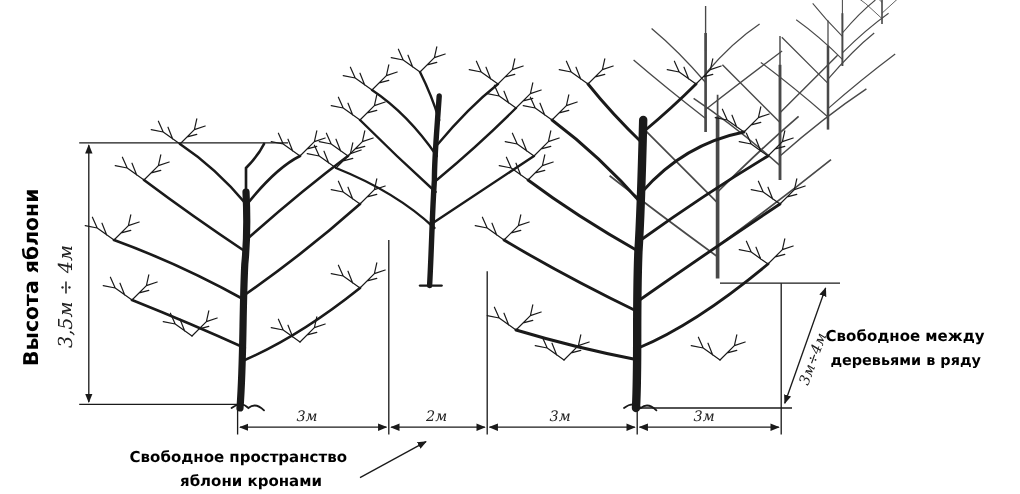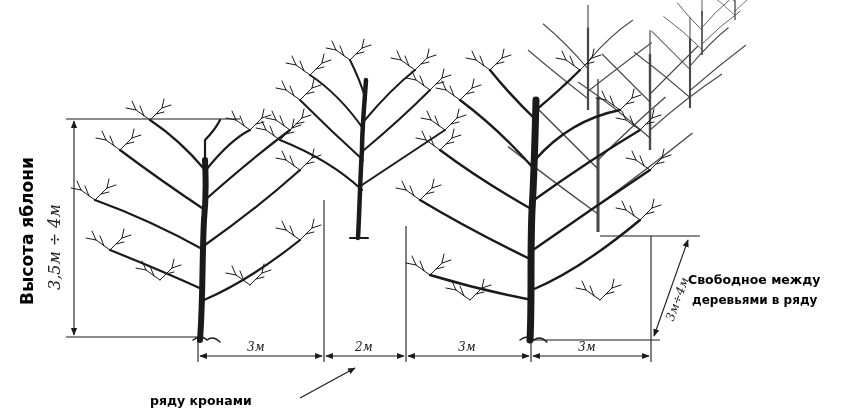--- a/index.html
+++ b/index.html
@@ -134,15 +134,16 @@
   <div class="dim" style="left:247px; top:340px;">3м</div>
   <div class="dim" style="left:355px; top:340px;">2м</div>
   <div class="dim" style="left:458px; top:340px;">3м</div>
   <div class="dim" style="left:578px; top:340px;">3м</div>
 
   <div class="diag dim" style="left:663px; top:318px; font-size:12px; transform:rotate(-70deg);">3м÷4м</div>
 
   <div class="lbl" style="left:688px; top:272px; font-size:12.5px;">Свободное между</div>
   <div class="lbl" style="left:692px; top:293px; font-size:12px;">деревьями в ряду</div>
 
-  <div class="lbl" style="left:150px; top:393px; font-size:12.5px;">ряду кронами</div>
+  <div class="lbl" style="left:108px; top:373px; font-size:12.5px;">Свободное пространство</div>
+  <div class="lbl" style="left:150px; top:393px; font-size:12.5px;">яблони кронами</div>
 
 </div>
 
 </body></html>

